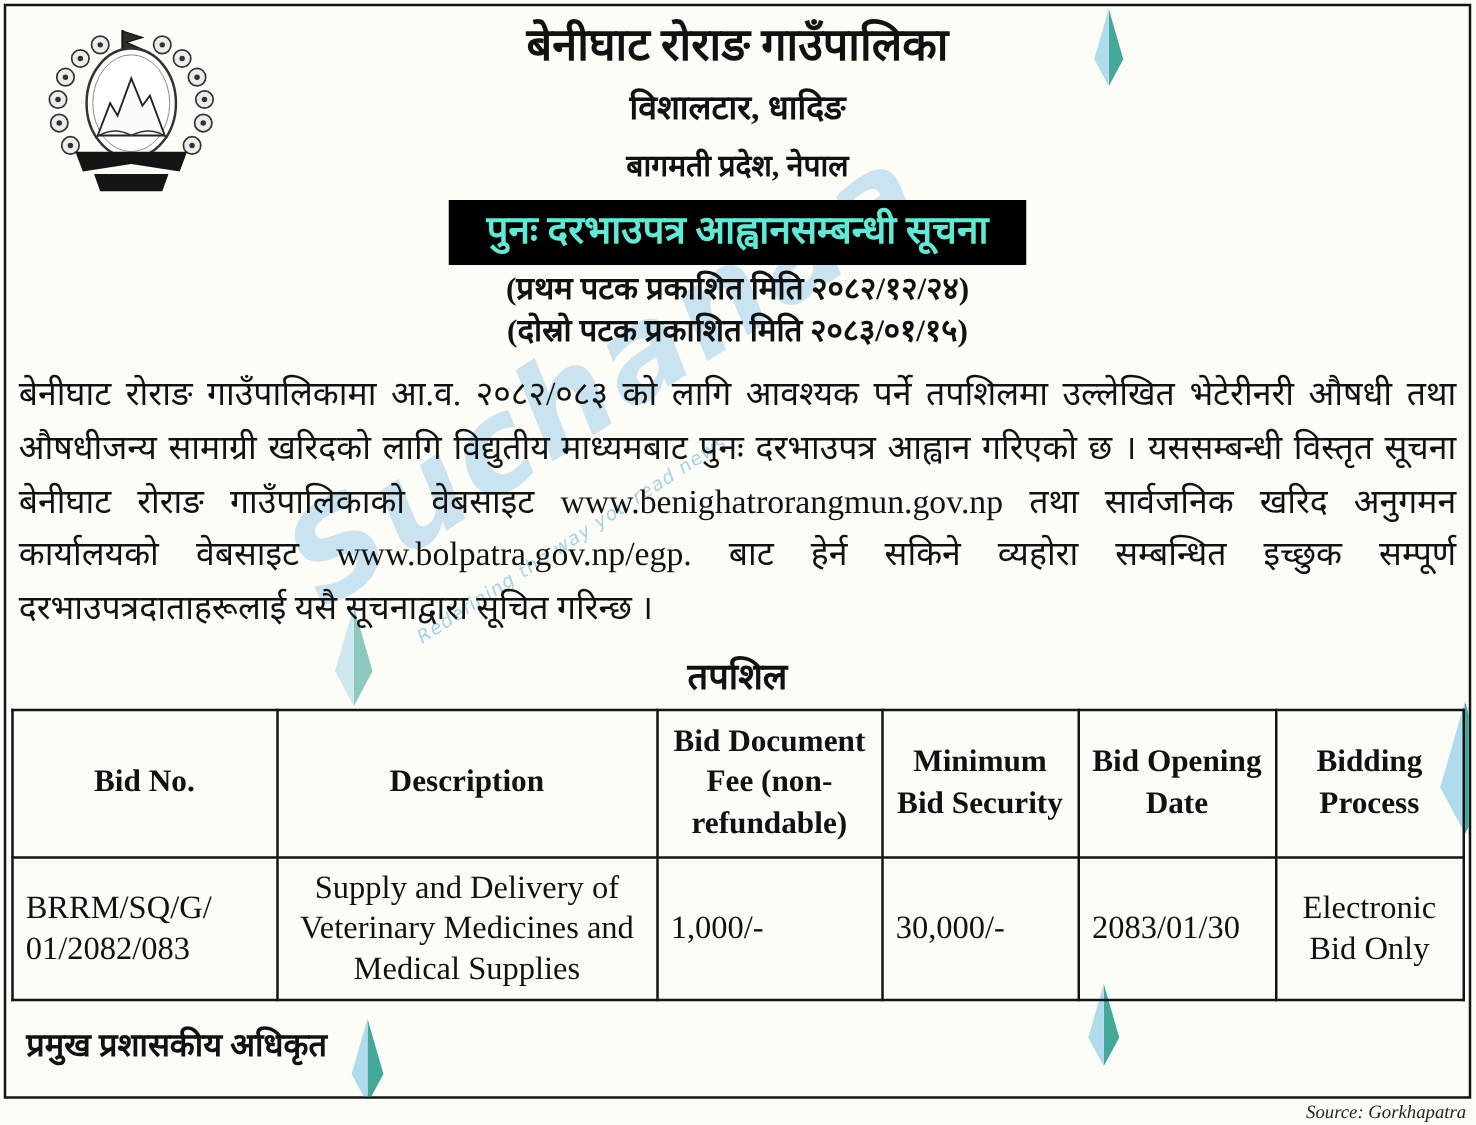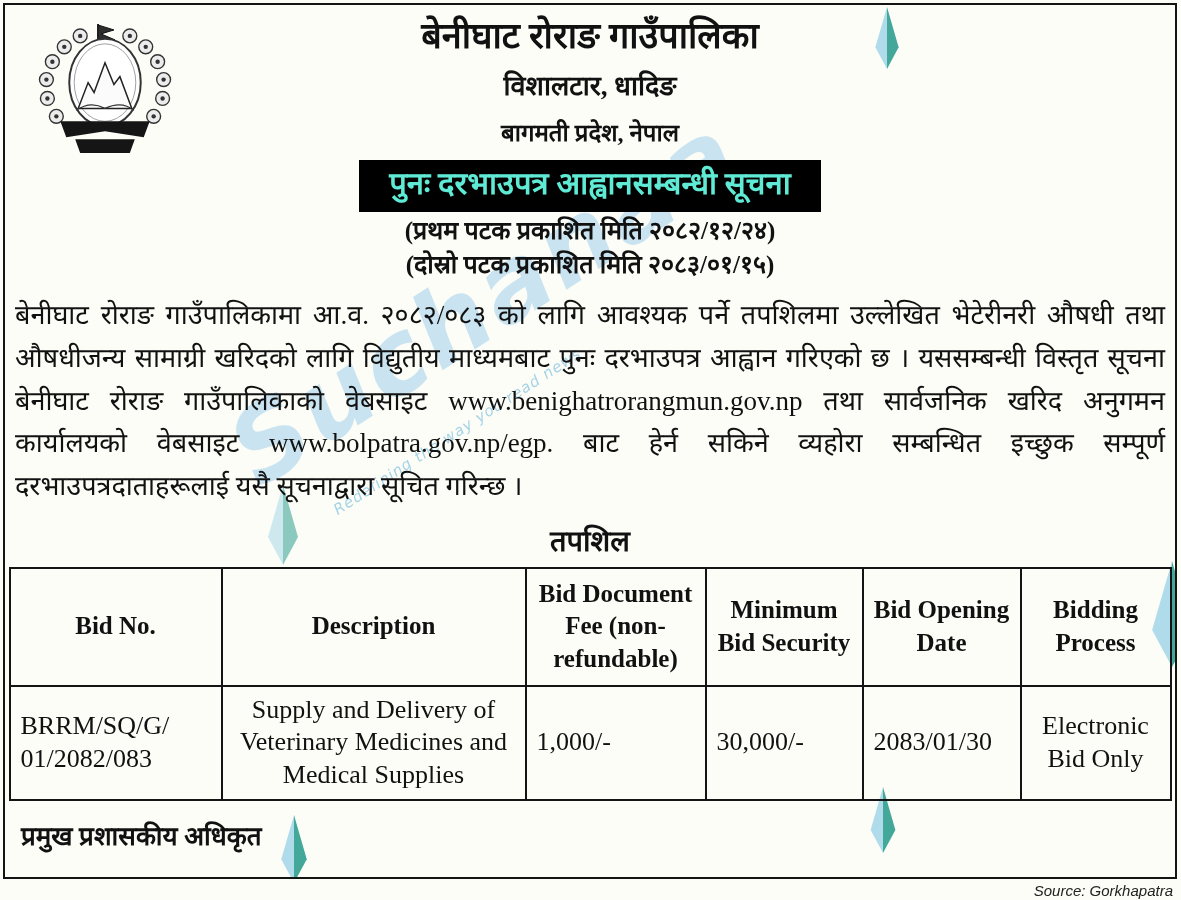--- a/index.html
+++ b/index.html
@@ -81,21 +81,21 @@
   .cell-desc{text-align:center;padding-left:14px;}
   .cell-center{text-align:left;}
   .cell-bidding{text-align:center;font-size:24px;}
   .signature{
     margin:16px 16px 0;text-align:left;
     font-size:26px;font-weight:bold;
   }
   .source{
     position:absolute;right:8px;bottom:1px;
     font-size:15px;font-style:italic;color:#222;
-    font-family:Liberation Sans, sans-serif;
+    font-family:Liberation Serif, serif;
   }
 </style>
 </head>
 <body>
 
 <div class="page">
   <div class="notice">
 
     <div class="wm-layer">
       <div class="wm-text">Suchanaa</div>

